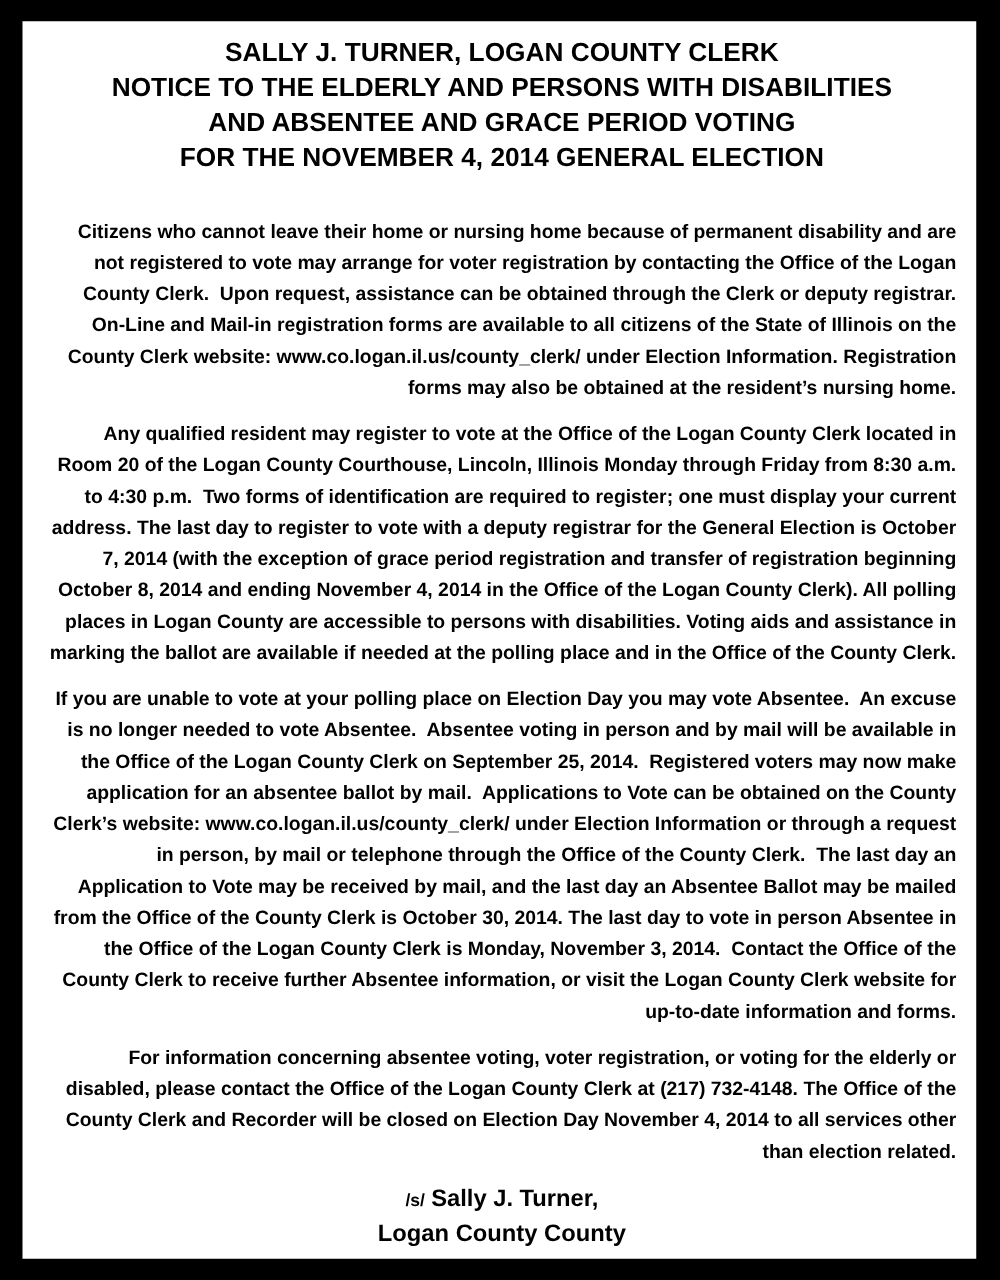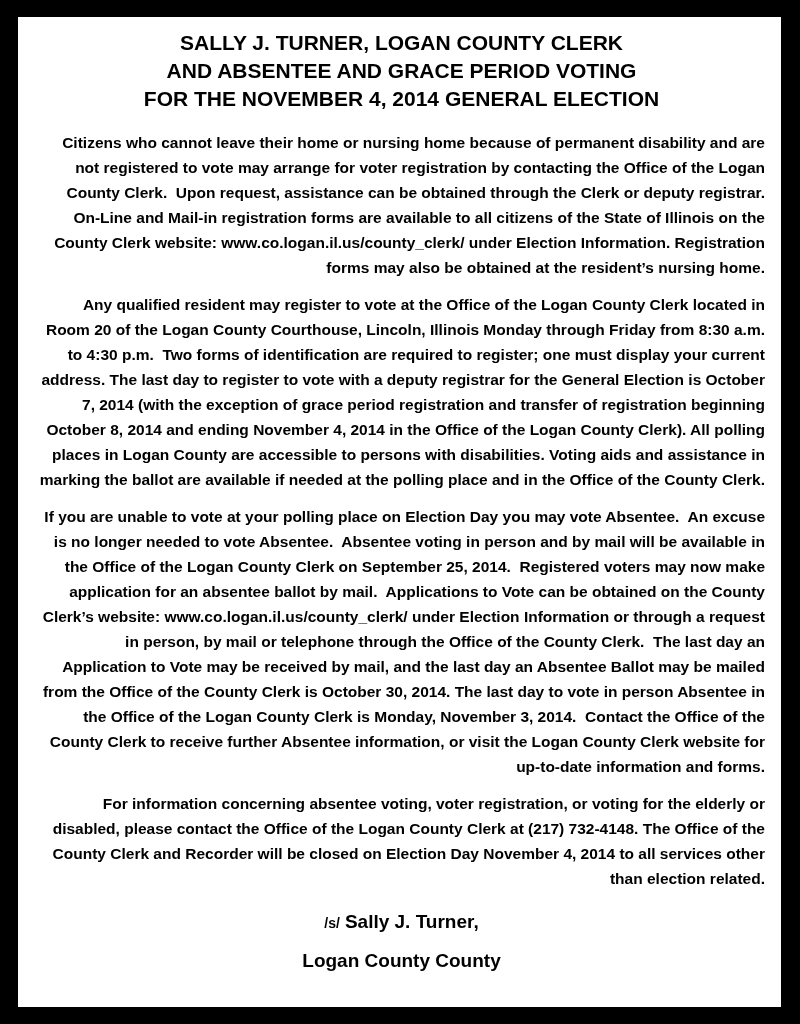--- a/index.html
+++ b/index.html
@@ -21,58 +21,59 @@
     top: 17px;
     width: 763px;
     height: 990px;
     box-sizing: border-box;
     background: #ffffff;
     padding: 12px 16px 0 20px;
     overflow: hidden;
   }
   .title-block {
     text-align: center;
-    margin: 0 0 17px 0;
+    margin: 0 0 32px 0;
   }
   .title-line {
     font-size: 21px;
     font-weight: bold;
     line-height: 28px;
     white-space: nowrap;
   }
   .para {
     margin: 0 0 12px 0;
     font-size: 15.5px;
     font-weight: bold;
     line-height: 25px;
     white-space: pre-wrap;
     text-align: right;
   }
   .signature {
     margin-top: 8px;
     text-align: center;
     font-weight: bold;
-    line-height: 37px;
+    line-height: 27px;
   }
   .sig-prefix {
     font-size: 14px;
     margin-right: 5px;
   }
   .sig-name, .sig-title {
     font-size: 19px;
   }
 </style>
 </head>
 <body>
 
 <div class="page">
   <div class="sheet">
 
     <header class="title-block">
       <div class="title-line">SALLY J. TURNER, LOGAN COUNTY CLERK</div>
+      <div class="title-line">NOTICE TO THE ELDERLY AND PERSONS WITH DISABILITIES</div>
       <div class="title-line">AND ABSENTEE AND GRACE PERIOD VOTING</div>
       <div class="title-line">FOR THE NOVEMBER 4, 2014 GENERAL ELECTION</div>
     </header>
 
     <main>
       <p class="para">Citizens who cannot leave their home or nursing home because of permanent disability and are not registered to vote may arrange for voter registration by contacting the Office of the Logan County Clerk.  Upon request, assistance can be obtained through the Clerk or deputy registrar. On-Line and Mail-in registration forms are available to all citizens of the State of Illinois on the County Clerk website: www.co.logan.il.us/county_clerk/ under Election Information. Registration forms may also be obtained at the resident’s nursing home.</p>
       <p class="para">Any qualified resident may register to vote at the Office of the Logan County Clerk located in Room 20 of the Logan County Courthouse, Lincoln, Illinois Monday through Friday from 8:30 a.m. to 4:30 p.m.  Two forms of identification are required to register; one must display your current address. The last day to register to vote with a deputy registrar for the General Election is October 7, 2014 (with the exception of grace period registration and transfer of registration beginning October 8, 2014 and ending November 4, 2014 in the Office of the Logan County Clerk). All polling places in Logan County are accessible to persons with disabilities. Voting aids and assistance in marking the ballot are available if needed at the polling place and in the Office of the County Clerk.</p>
       <p class="para">If you are unable to vote at your polling place on Election Day you may vote Absentee.  An excuse is no longer needed to vote Absentee.  Absentee voting in person and by mail will be available in the Office of the Logan County Clerk on September 25, 2014.  Registered voters may now make application for an absentee ballot by mail.  Applications to Vote can be obtained on the County Clerk’s website: www.co.logan.il.us/county_clerk/ under Election Information or through a request in person, by mail or telephone through the Office of the County Clerk.  The last day an Application to Vote may be received by mail, and the last day an Absentee Ballot may be mailed from the Office of the County Clerk is October 30, 2014. The last day to vote in person Absentee in the Office of the Logan County Clerk is Monday, November 3, 2014.  Contact the Office of the County Clerk to receive further Absentee information, or visit the Logan County Clerk website for up-to-date information and forms.</p>
       <p class="para">For information concerning absentee voting, voter registration, or voting for the elderly or disabled, please contact the Office of the Logan County Clerk at (217) 732-4148. The Office of the County Clerk and Recorder will be closed on Election Day November 4, 2014 to all services other than election related.</p>
     </main>

